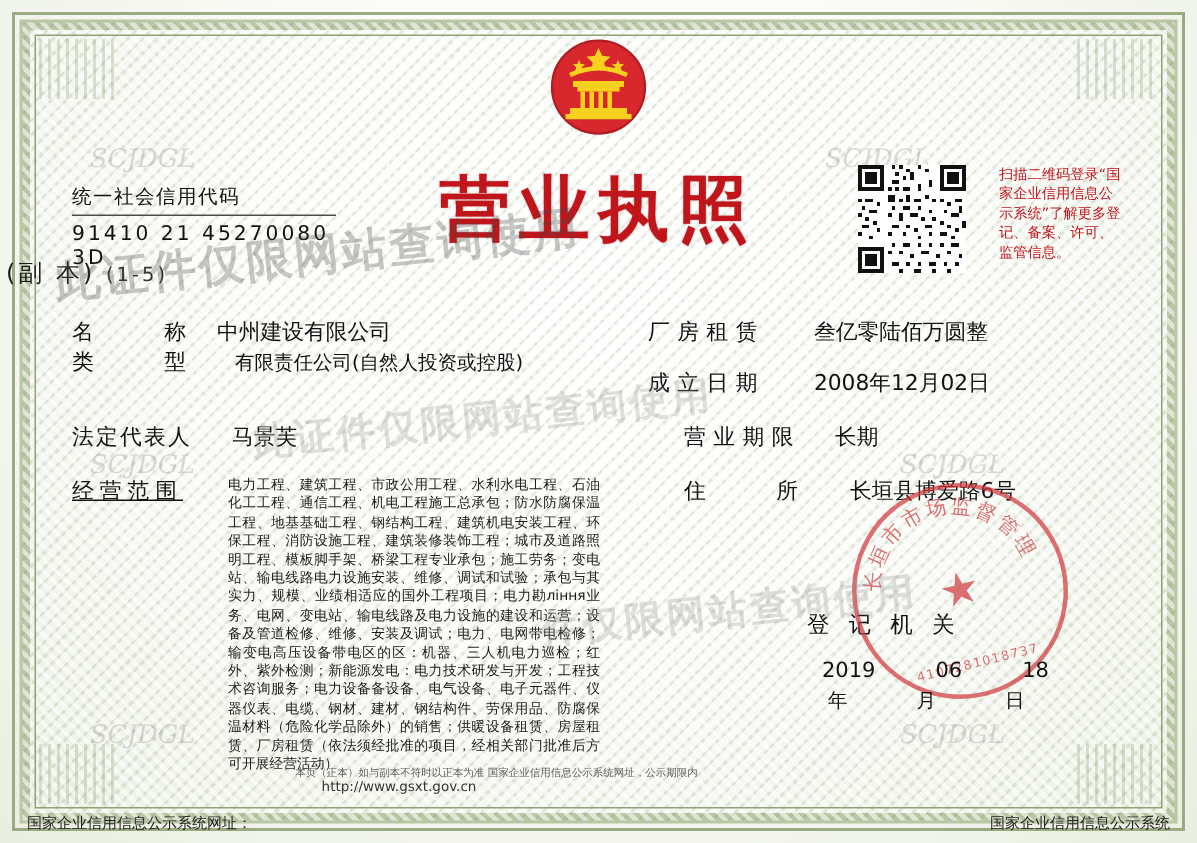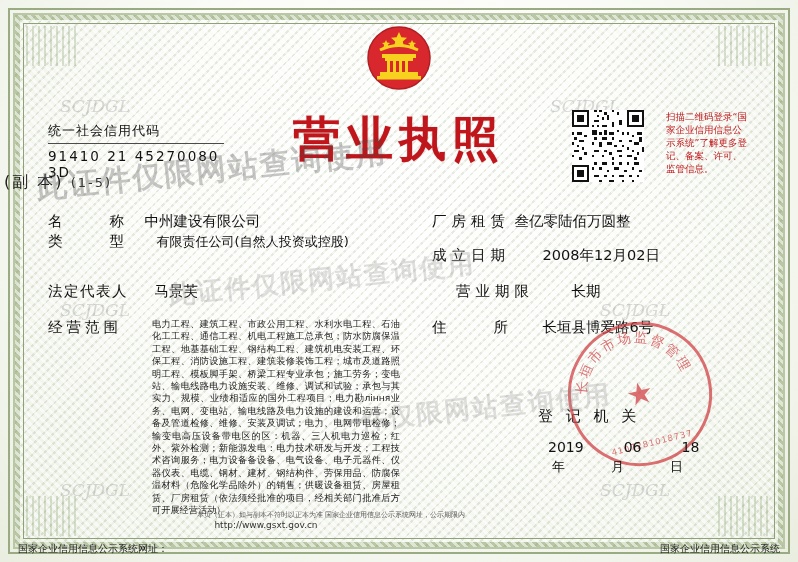--- a/index.html
+++ b/index.html
@@ -298,41 +298,41 @@
     <span class="flabel">类　　型</span>
     <span class="fvalue" style="margin-left:22px;font-size:13px;">有限责任公司(自然人投资或控股)</span>
   </div>
 
   <div class="field left-col" style="top:282px;">
     <span class="flabel" style="letter-spacing:1.5px;">法定代表人</span>
     <span class="fvalue" style="margin-left:22px;">马景芙</span>
   </div>
 
   <div class="field left-col" style="top:318px;">
-    <span class="flabel" style="letter-spacing:4px;">经营范围</span>
+    <span class="flabel" style="letter-spacing:4px;text-decoration:underline;">经营范围</span>
   </div>
   <div class="small-val" style="position:absolute;left:152px;top:318px;width:248px;">电力工程、建筑工程、市政公用工程、水利水电工程、石油化工工程、通信工程、机电工程施工总承包；防水防腐保温工程、地基基础工程、钢结构工程、建筑机电安装工程、环保工程、消防设施工程、建筑装修装饰工程；城市及道路照明工程、模板脚手架、桥梁工程专业承包；施工劳务；变电站、输电线路电力设施安装、维修、调试和试验；承包与其实力、规模、业绩相适应的国外工程项目；电力勘ління业务、电网、变电站、输电线路及电力设施的建设和运营；设备及管道检修、维修、安装及调试；电力、电网带电检修；输变电高压设备带电区的区：机器、三人机电力巡检；红外、紫外检测；新能源发电：电力技术研发与开发；工程技术咨询服务；电力设备备设备、电气设备、电子元器件、仪器仪表、电缆、钢材、建材、钢结构件、劳保用品、防腐保温材料（危险化学品除外）的销售；供暖设备租赁、房屋租赁、厂房租赁（依法须经批准的项目，经相关部门批准后方可开展经营活动）</div>
 
   <div class="field right-col" style="top:212px;">
     <span class="flabel" style="letter-spacing:5px;">厂房租赁</span>
-    <span class="fvalue" style="text-align:right;">叁亿零陆佰万圆整</span>
+    <span class="fvalue" style="margin-left:28px;text-align:right;">叁亿零陆佰万圆整</span>
   </div>
 
   <div class="field right-col" style="top:246px;">
     <span class="flabel" style="letter-spacing:5px;">成立日期</span>
     <span class="fvalue" style="margin-left:28px;">2008年12月02日</span>
   </div>
 
   <div class="field right-col" style="top:282px;">
     <span class="flabel" style="letter-spacing:5px;margin-left:24px;">营业期限</span>
-    <span class="fvalue" style="margin-left:33px;">长期</span>
+    <span class="fvalue" style="margin-left:18px;">长期</span>
   </div>
 
   <div class="field right-col" style="top:318px;">
-    <span class="flabel" style="letter-spacing:6px;">住　　所</span>
+    <span class="flabel" style="letter-spacing:6px;margin-left:24px;">住　　所</span>
     <span class="fvalue" style="margin-left:24px;">长垣县博爱路6号</span>
   </div>
 
   <div class="reg-auth">登 记 机 关</div>
 
   <div class="seal">
     <div class="arc">
       <svg width="132" height="132" viewBox="0 0 132 132">
         <defs>
           <path id="arcpath" d="M 16,66 A 50,50 0 0 1 116,66"></path>

